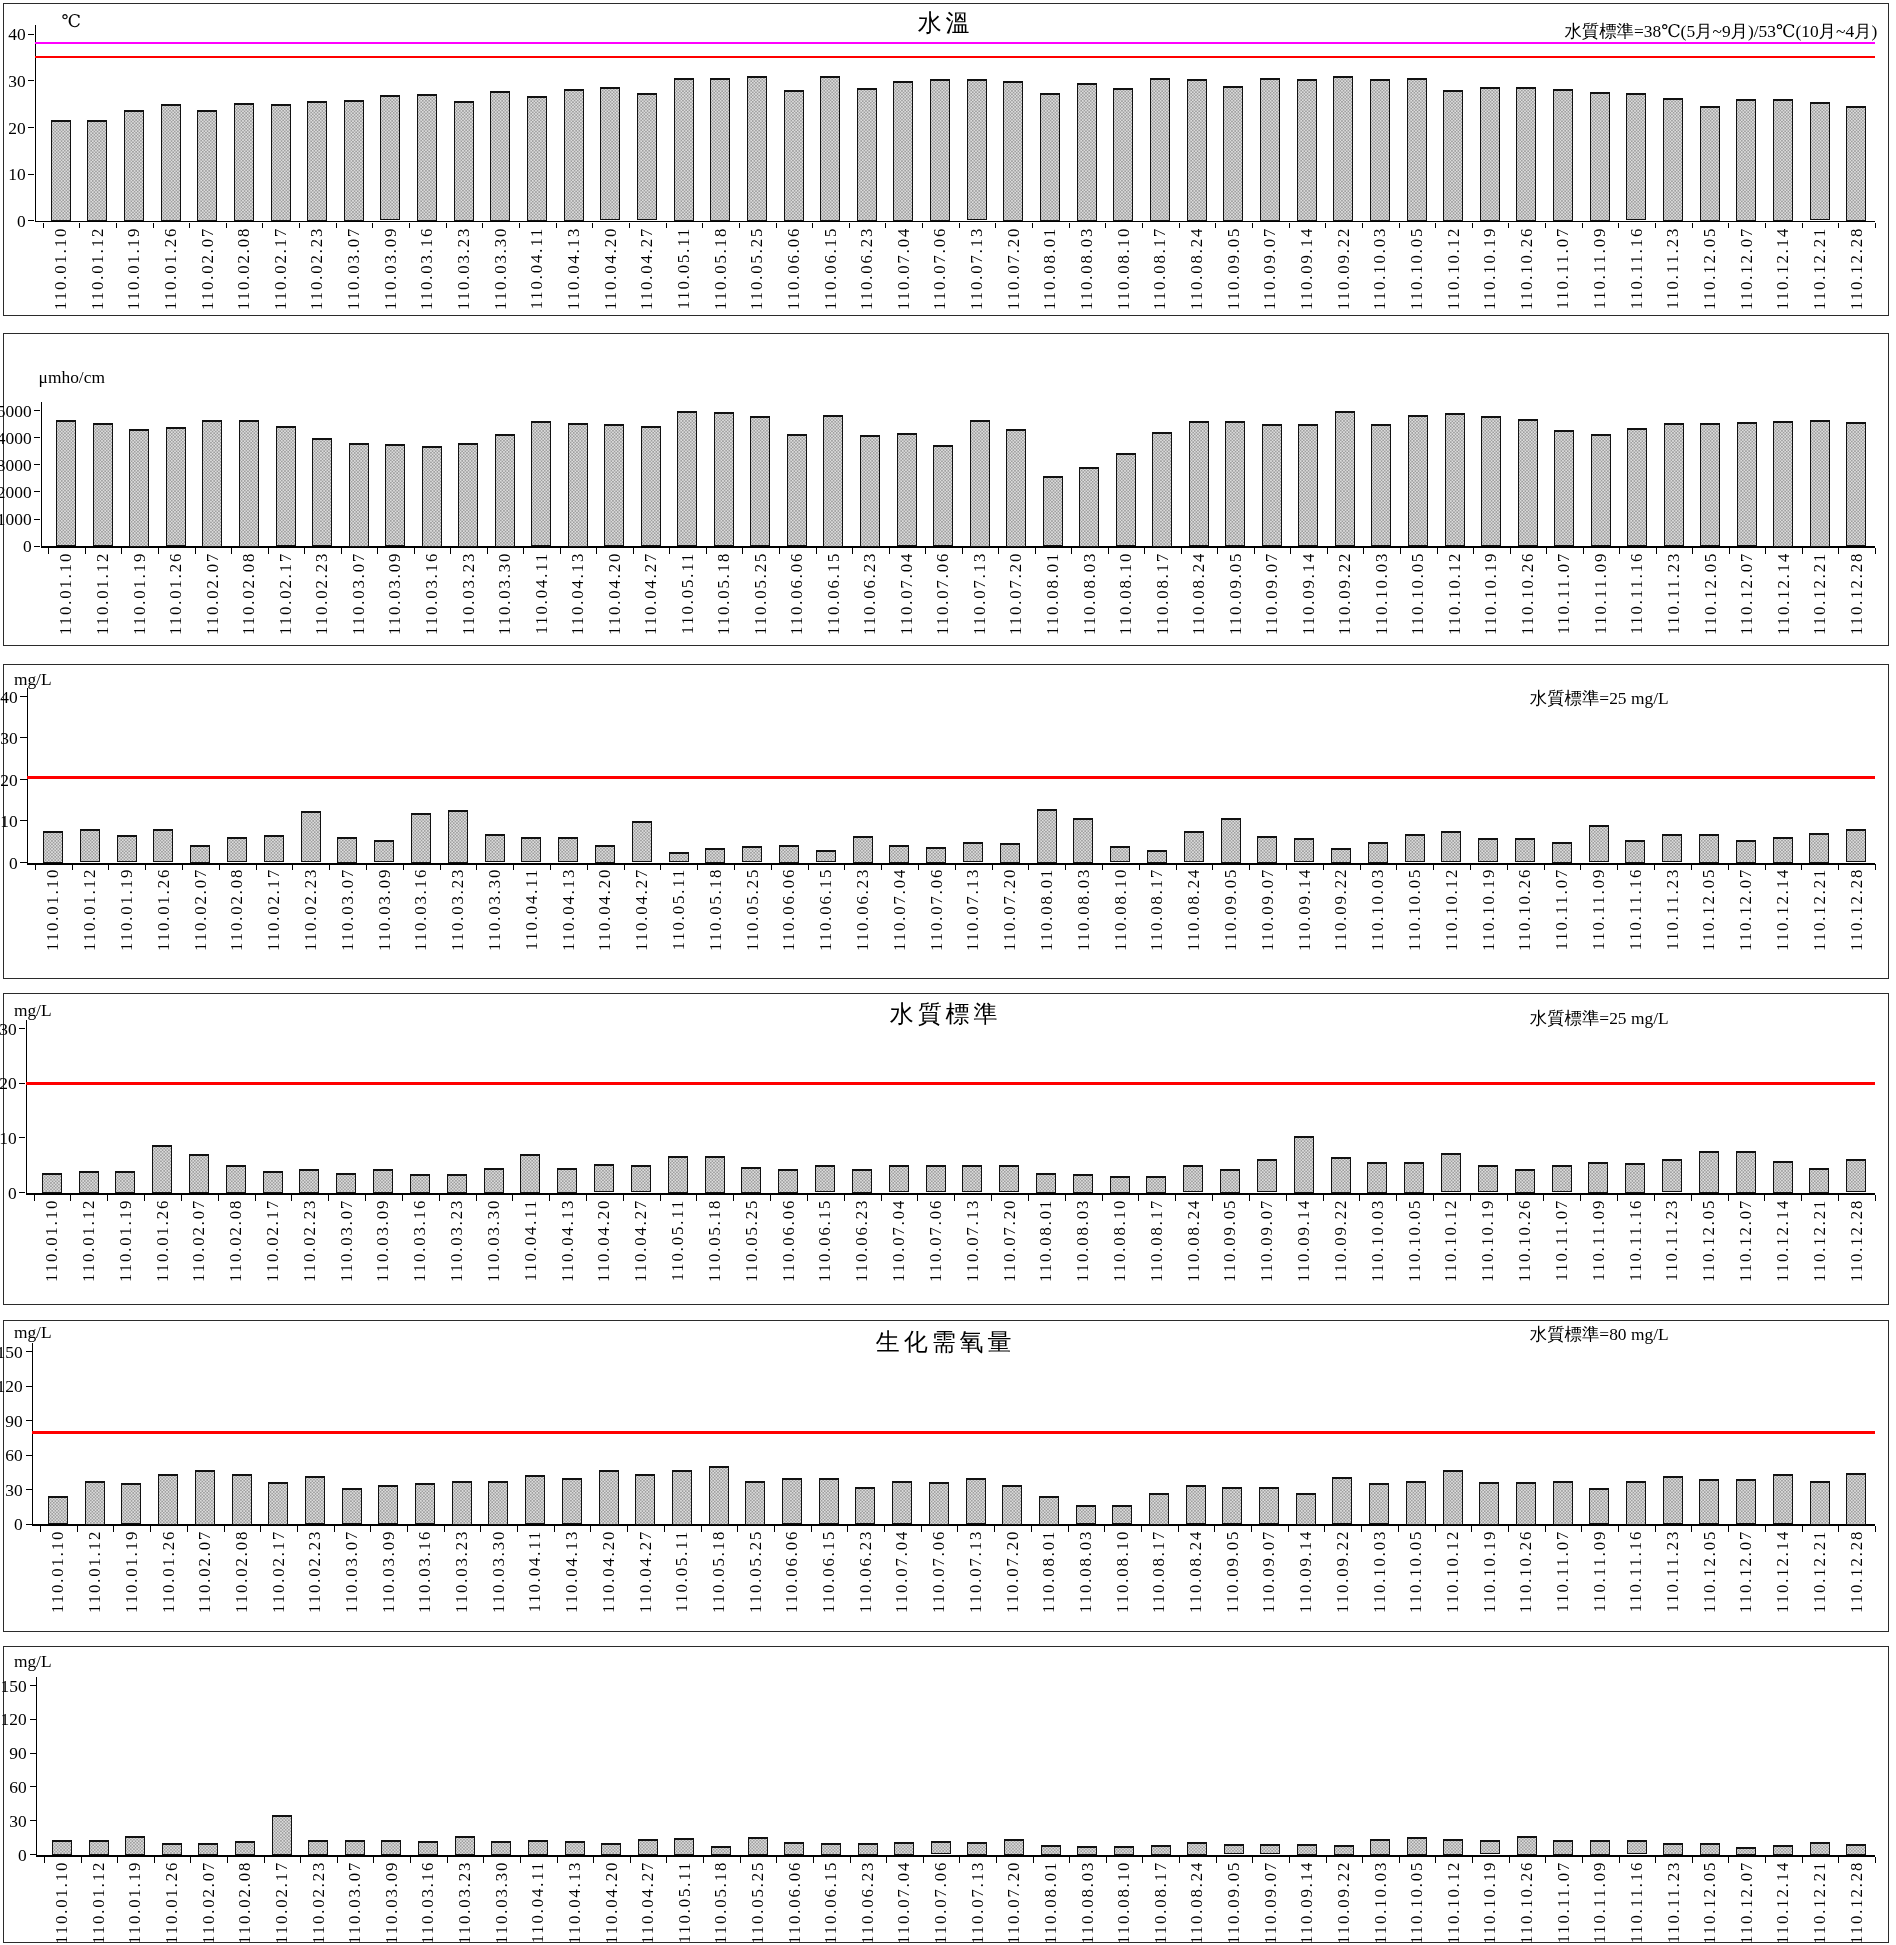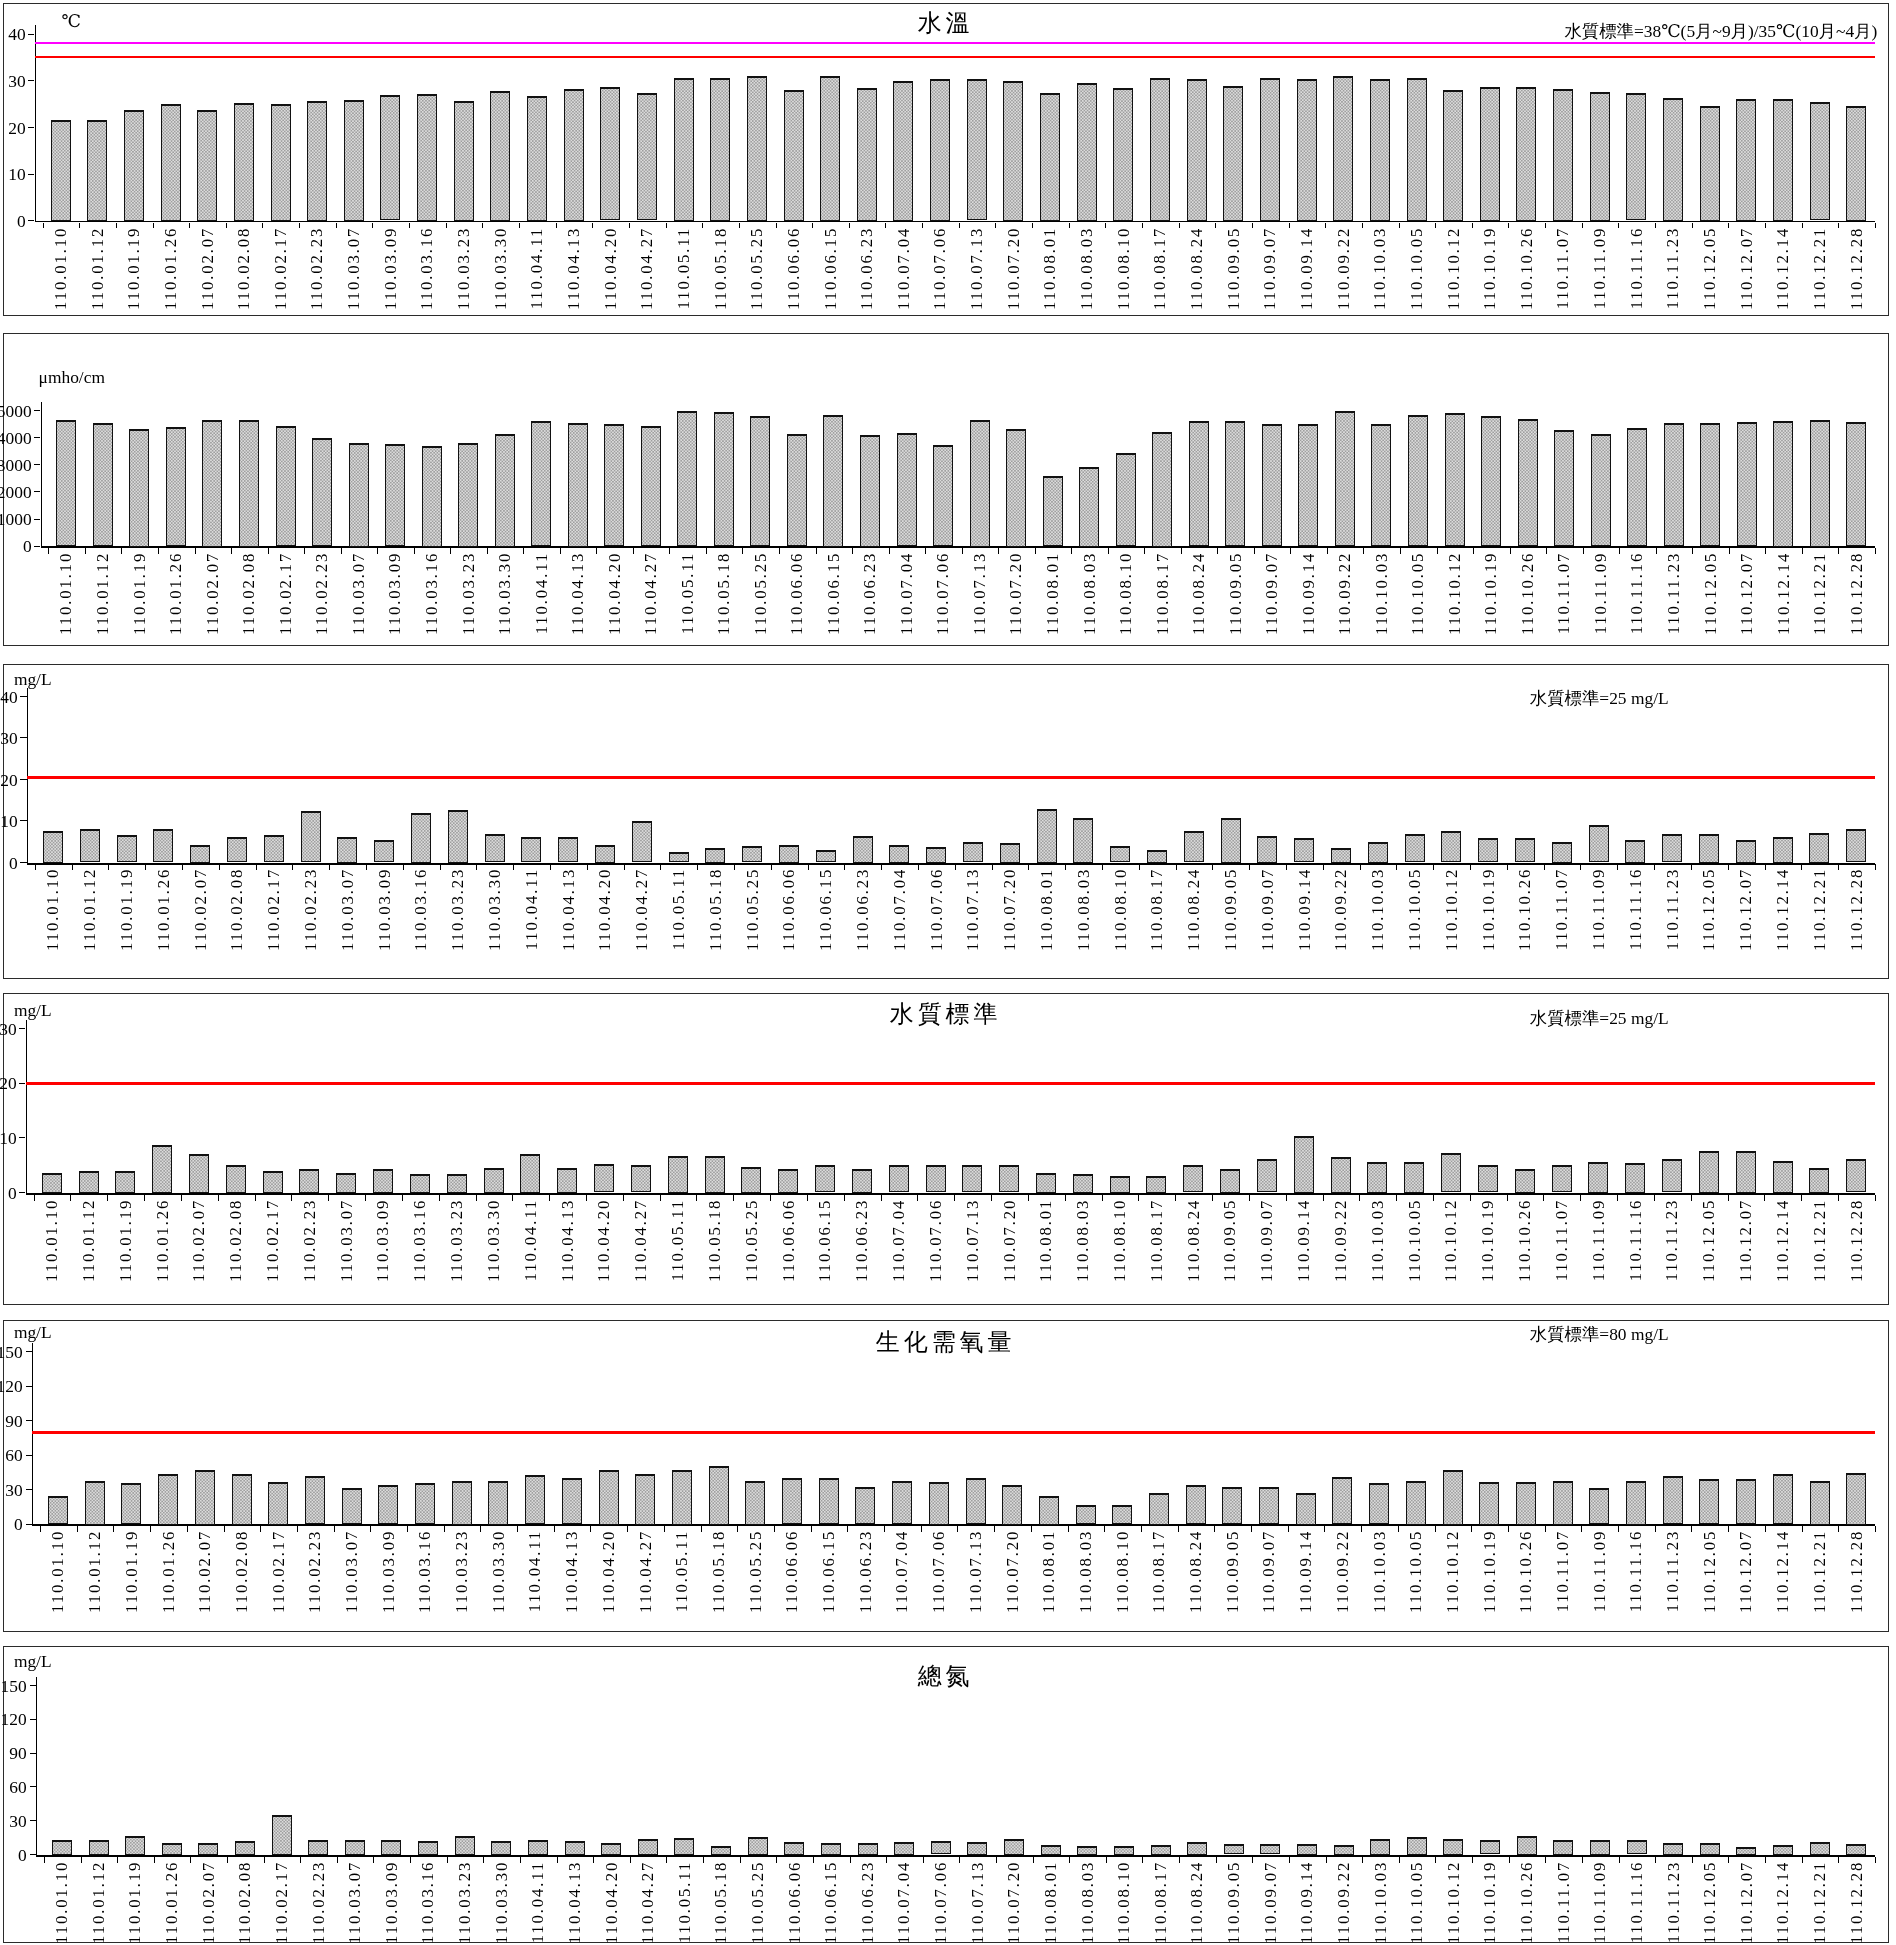--- a/index.html
+++ b/index.html
@@ -71,21 +71,21 @@
     white-space:nowrap;
   }
 </style>
 </head>
 <body>
 
 <div id="canvas">
     <div class="panel" style="top: 2.6px; height: 313px;">
       <div class="chart-title" style="top: 3.9px;">水溫</div>
       <div class="unit-label" style="left: 58px; top: 7.7px;">℃</div>
-      <div class="std-label" style="right: 10.3px; top: 15.4px;">水質標準=38℃(5月~9月)/35℃(10月~4月)</div>
+      <div class="std-label" style="right: 10.3px; top: 15.4px;">水質標準=38℃(5月~9月)/53℃(10月~4月)</div>
       <div class="y-axis" style="left: 31px; top: 21px; height: 196px;"></div>
       <div class="x-axis" style="left: 31px; top: 217px; width: 1840px;"></div>
       <div class="y-tick" style="left: 24.4px; top: 216px;"></div>
       <div class="y-tick-label" style="left: -36px; top: 208px;">0</div>
       <div class="y-tick" style="left: 24.4px; top: 170px;"></div>
       <div class="y-tick-label" style="left: -36px; top: 161px;">10</div>
       <div class="y-tick" style="left: 24.4px; top: 123px;"></div>
       <div class="y-tick-label" style="left: -36px; top: 115px;">20</div>
       <div class="y-tick" style="left: 24.4px; top: 76px;"></div>
       <div class="y-tick-label" style="left: -36px; top: 68px;">30</div>
@@ -913,21 +913,20 @@
       <div class="x-minor-tick" style="left: 1761px; top: 205px;"></div>
       <div class="bar" title="38" style="left: 1806px; top: 160px; width: 20.6px; height: 44px;"></div>
       <div class="x-tick-label" style="left: 1769px; top: 247px;">110.12.21</div>
       <div class="x-minor-tick" style="left: 1798px; top: 205px;"></div>
       <div class="bar" title="45" style="left: 1842px; top: 152px; width: 20.6px; height: 52px;"></div>
       <div class="x-tick-label" style="left: 1806px; top: 247px;">110.12.28</div>
       <div class="x-minor-tick" style="left: 1834px; top: 205px;"></div>
       <div class="x-minor-tick" style="left: 1871px; top: 205px;"></div>
     </div>
     <div class="panel" style="top: 1646px; height: 297px;">
-      <div class="chart-title" style="top: 13px;">總氮</div>
       <div class="unit-label" style="left: 10.3px; top: 3.9px;">mg/L</div>
       <div class="y-axis" style="left: 32px; top: 30px; height: 178px;"></div>
       <div class="x-axis" style="left: 32px; top: 208px; width: 1839px;"></div>
       <div class="y-tick" style="left: 26px; top: 207px;"></div>
       <div class="y-tick-label" style="left: -35px; top: 199px;">0</div>
       <div class="y-tick" style="left: 26px; top: 173px;"></div>
       <div class="y-tick-label" style="left: -35px; top: 165px;">30</div>
       <div class="y-tick" style="left: 26px; top: 139px;"></div>
       <div class="y-tick-label" style="left: -35px; top: 131px;">60</div>
       <div class="y-tick" style="left: 26px; top: 106px;"></div>

